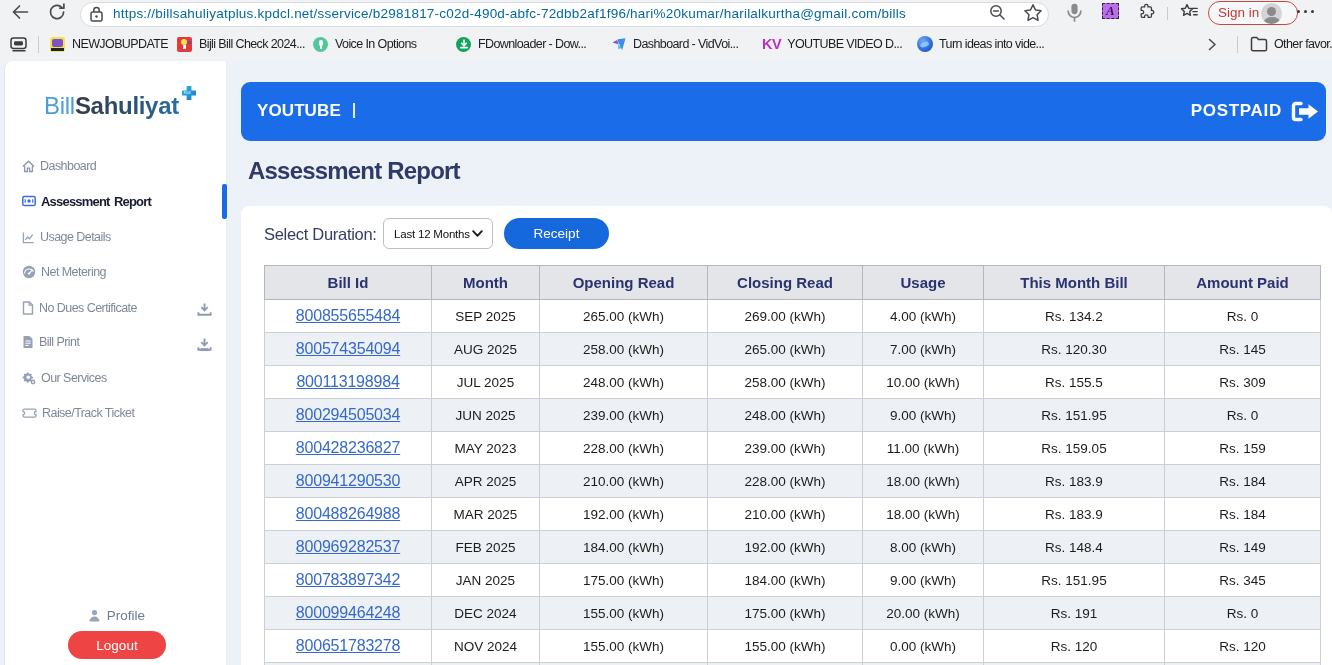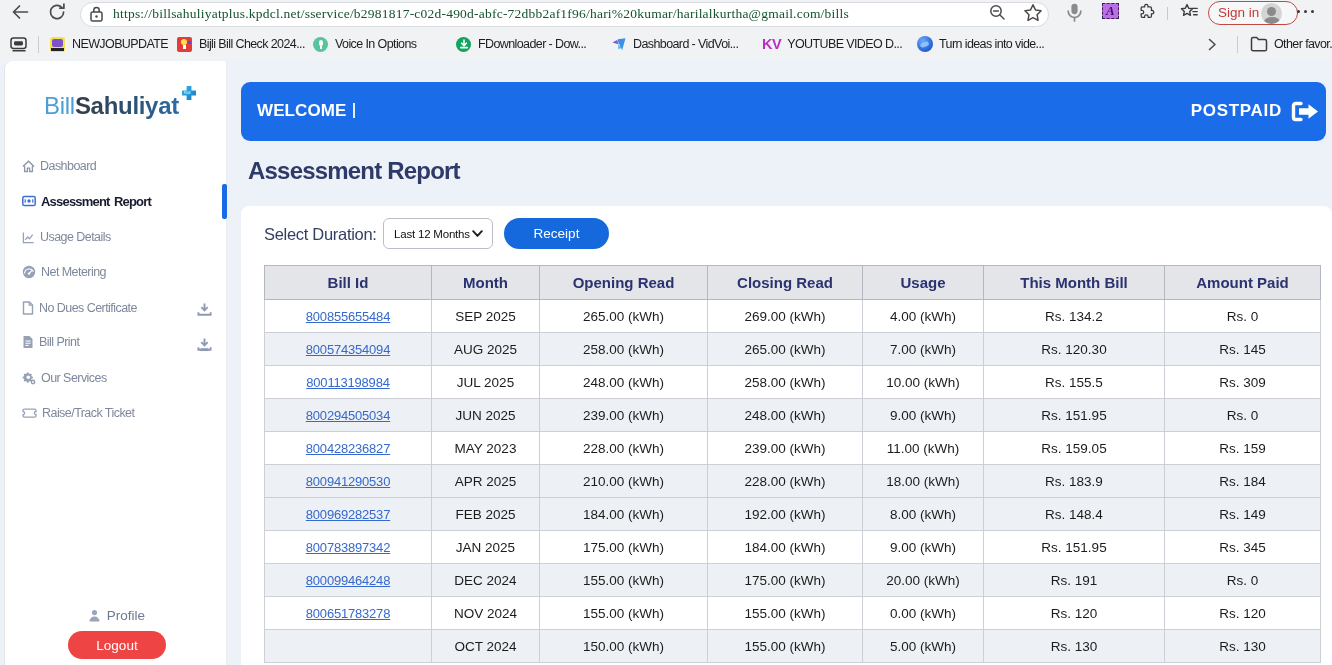--- a/index.html
+++ b/index.html
@@ -4,21 +4,21 @@
 <style>
 * { margin:0; padding:0; box-sizing:border-box; }
 html,body { width:1332px; height:665px; overflow:hidden; font-family:"Liberation Sans", sans-serif; }
 body { background:#eef0f3; position:relative; }
 .abs { position:absolute; }
 
 
 #chrome { position:absolute; left:0; top:0; width:1332px; height:60px; background:#f0f2f4; }
 #toolbar { position:absolute; left:0; top:0; width:1332px; height:30px; }
 #addrbar { position:absolute; left:80px; top:2px; width:969px; height:25px; background:#fff; border:1px solid #d8dbdf; border-radius:13px; }
-#urltext { position:absolute; left:113px; top:6px; font-size:13.5px; color:#14532d; letter-spacing:0.22px; white-space:nowrap;font-family:Liberation Serif, serif; }
+#urltext { position:absolute; left:113px; top:6px; font-size:13.5px; color:#0369a1; letter-spacing:0.22px; white-space:nowrap; }
 #bookmarks { position:absolute; left:0; top:30px; width:1332px; height:29px; }
 .bk { position:absolute; top:0; height:28px; display:flex; align-items:center; font-size:12.5px; letter-spacing:-0.6px; color:#1d1d1d; white-space:nowrap; }
 .bksep { position:absolute; top:36px; width:1px; height:17px; background:#c9ccd0; }
 .toolsep { position:absolute; width:1px; height:13px; background:#c6c9cd; }
 
 
 #page { position:absolute; left:0; top:60px; width:1332px; height:605px; background:#edf1f8; }
 
 
 #sidebar { position:absolute; left:4px; top:1px; width:223px; height:604px; background:#fff; border-radius:8px 0 0 0; border-left:1px solid #e4e4e8; border-right:1px solid #ecedf1; }
@@ -42,21 +42,21 @@
 #h1 { position:absolute; left:248px; top:97px; font-size:24px; letter-spacing:-0.8px; font-weight:700; color:#2e3a68; }
 #panel { position:absolute; left:241px; top:146px; width:1091px; height:459px; background:#fff; border-radius:8px 8px 0 0; }
 #sel-label { position:absolute; left:23px; top:19px; font-size:16.5px; letter-spacing:-0.3px; color:#333e63; }
 #sel { position:absolute; left:142px; top:12px; width:110px; height:31px; background:#fff; border:1px solid #babfc7; border-radius:6px; }
 #sel .st { position:absolute; left:10px; top:9px; font-size:11.5px; letter-spacing:-0.2px; color:#111; }
 #receipt { position:absolute; left:263px; top:12px; width:105px; height:31px; background:#1569dd; border-radius:16px; color:#fff; font-size:13.5px; display:flex; align-items:center; justify-content:center; }
 #tbl { position:absolute; left:23px; top:59px; border-collapse:collapse; table-layout:fixed; }
 #tbl th { background:#e3e5e9; color:#2b3270; font-weight:700; font-size:15px; height:34px; border:1px solid #b3b7bf; }
 #tbl td { font-size:13.5px; color:#1c1c1c; text-align:center; height:33px; border:1px solid #ccd0d6; background:#fff; }
 #tbl tr.alt td { background:#edf0f4;margin-top:39px; }
-#tbl a { color:#3569cd; font-size:13px; letter-spacing:-0.2px; }
+#tbl a { color:#3569cd; font-size:16px; letter-spacing:-0.2px; }
 </style>
 </head>
 <body>
 <div id="chrome">
   <div id="toolbar">
     <svg class="abs" style="left:11px;top:4px" width="18" height="16" viewBox="0 0 18 16">
         <path d="M16.5 8H2.5 M8.5 2 2.5 8l6 6" fill="none" stroke="#4b4b4b" stroke-width="1.7" stroke-linecap="round" stroke-linejoin="round"></path>
       </svg>
     <svg class="abs" style="left:48px;top:3px" width="18" height="18" viewBox="0 0 18 18">
         <path d="M15.6 9a6.6 6.6 0 1 1-1.93-4.67" fill="none" stroke="#4b4b4b" stroke-width="1.7" stroke-linecap="round"></path>
@@ -209,21 +209,21 @@
         <rect x="4" y="11.5" width="8" height="3" fill="#8e99b4"></rect>
       </svg>
     <div id="activebar"></div>
     <div id="profile"><svg style="vertical-align:-2px;margin-right:6px" width="13" height="13" viewBox="0 0 13 13">
           <circle cx="6.5" cy="3.6" r="2.6" fill="#9aa4ba"></circle>
           <path d="M1.5 12.5a5 5 0 0 1 10 0z" fill="#9aa4ba"></path>
         </svg>Profile</div>
     <div id="logoutbtn">Logout</div>
   </div>
   <div id="welcome">
-    <div class="w1">WELCOME</div>
+    <div class="w1">YOUTUBE</div>
     <div class="cursor"></div>
     <div class="pp">POSTPAID</div>
     <svg class="outicon" width="31" height="25" viewBox="0 0 31 25">
         <path d="M12 4.5H6.5a2 2 0 0 0-2 2v12a2 2 0 0 0 2 2H12" fill="none" stroke="#fff" stroke-width="3.4" stroke-linecap="round"></path>
         <path d="M10 9.3h9.5V5.2L29 12.5l-9.5 7.3v-4.1H10z" fill="#fff"></path>
       </svg>
   </div>
   <div id="h1">Assessment Report</div>
   <div id="panel">
     <div id="sel-label">Select Duration:</div>
@@ -301,20 +301,29 @@
           </tr>
       <tr class="alt">
             <td><a href="#">800941290530</a></td>
             <td>APR 2025</td>
             <td>210.00 (kWh)</td>
             <td>228.00 (kWh)</td>
             <td>18.00 (kWh)</td>
             <td>Rs. 183.9</td>
             <td>Rs. 184</td>
           </tr>
+      <tr>
+            <td><a href="#">800488264988</a></td>
+            <td>MAR 2025</td>
+            <td>192.00 (kWh)</td>
+            <td>210.00 (kWh)</td>
+            <td>18.00 (kWh)</td>
+            <td>Rs. 183.9</td>
+            <td>Rs. 184</td>
+          </tr>
       <tr class="alt">
             <td><a href="#">800969282537</a></td>
             <td>FEB 2025</td>
             <td>184.00 (kWh)</td>
             <td>192.00 (kWh)</td>
             <td>8.00 (kWh)</td>
             <td>Rs. 148.4</td>
             <td>Rs. 149</td>
           </tr>
       <tr>

